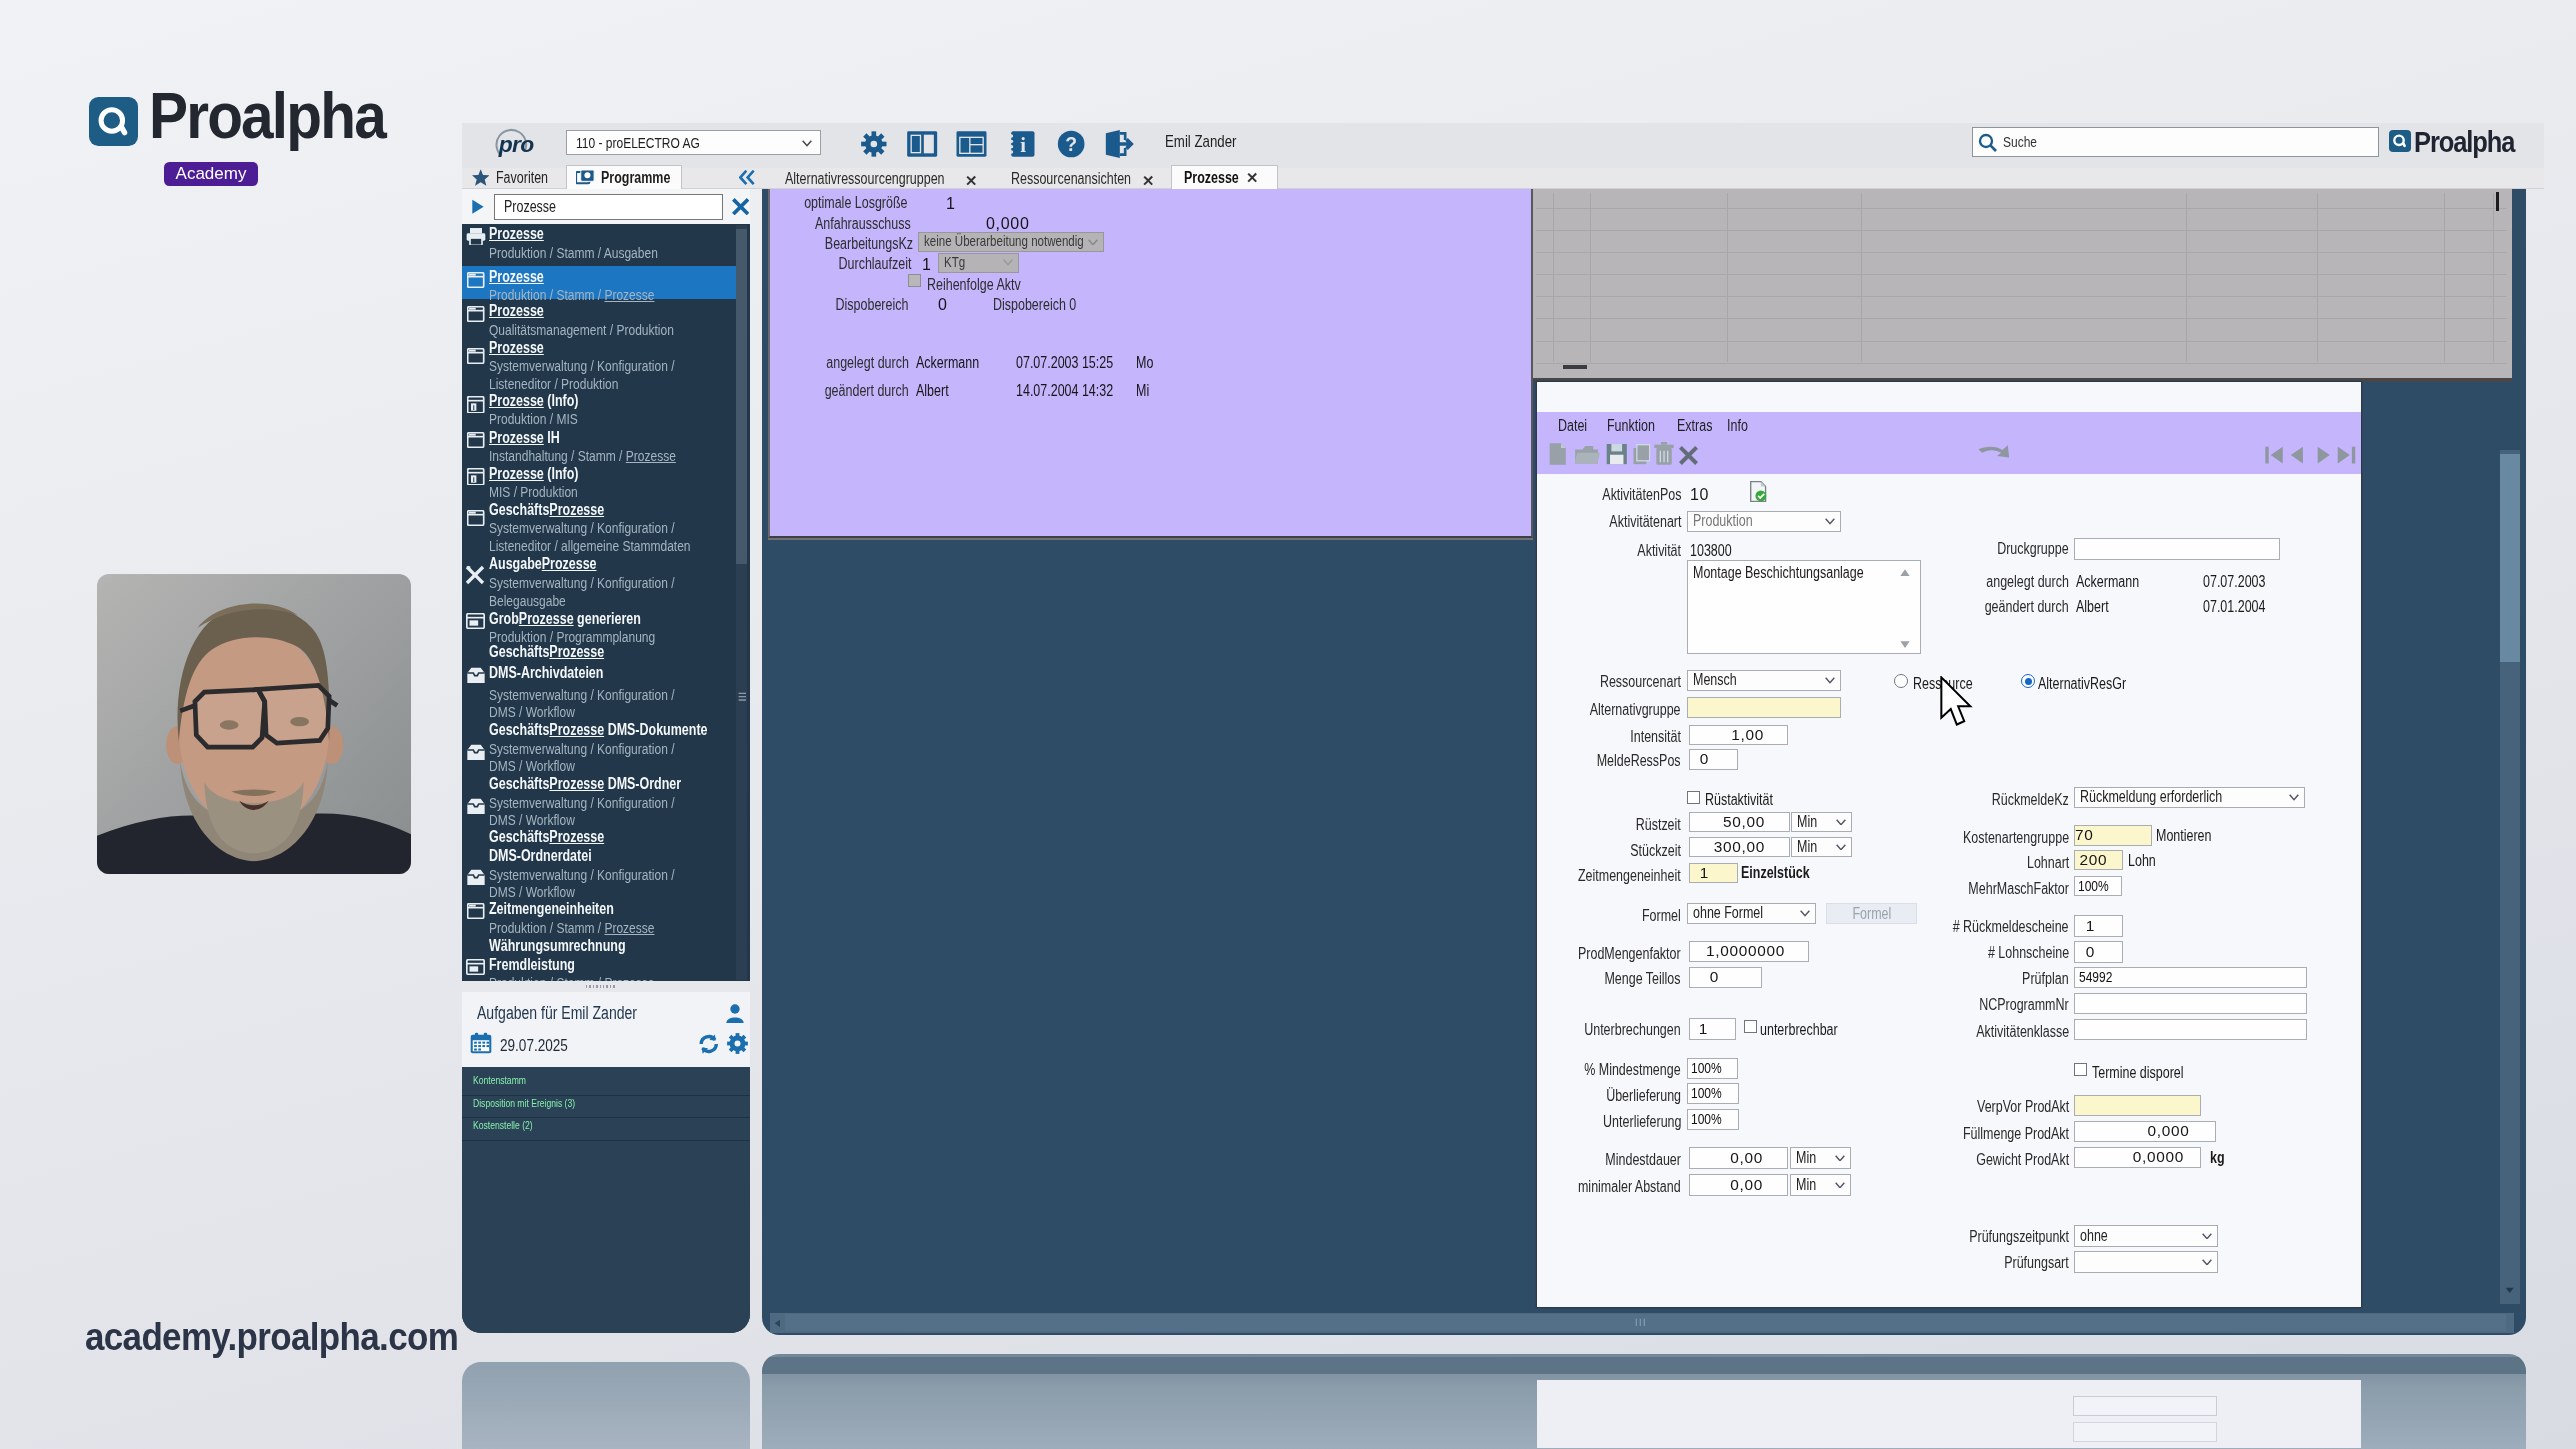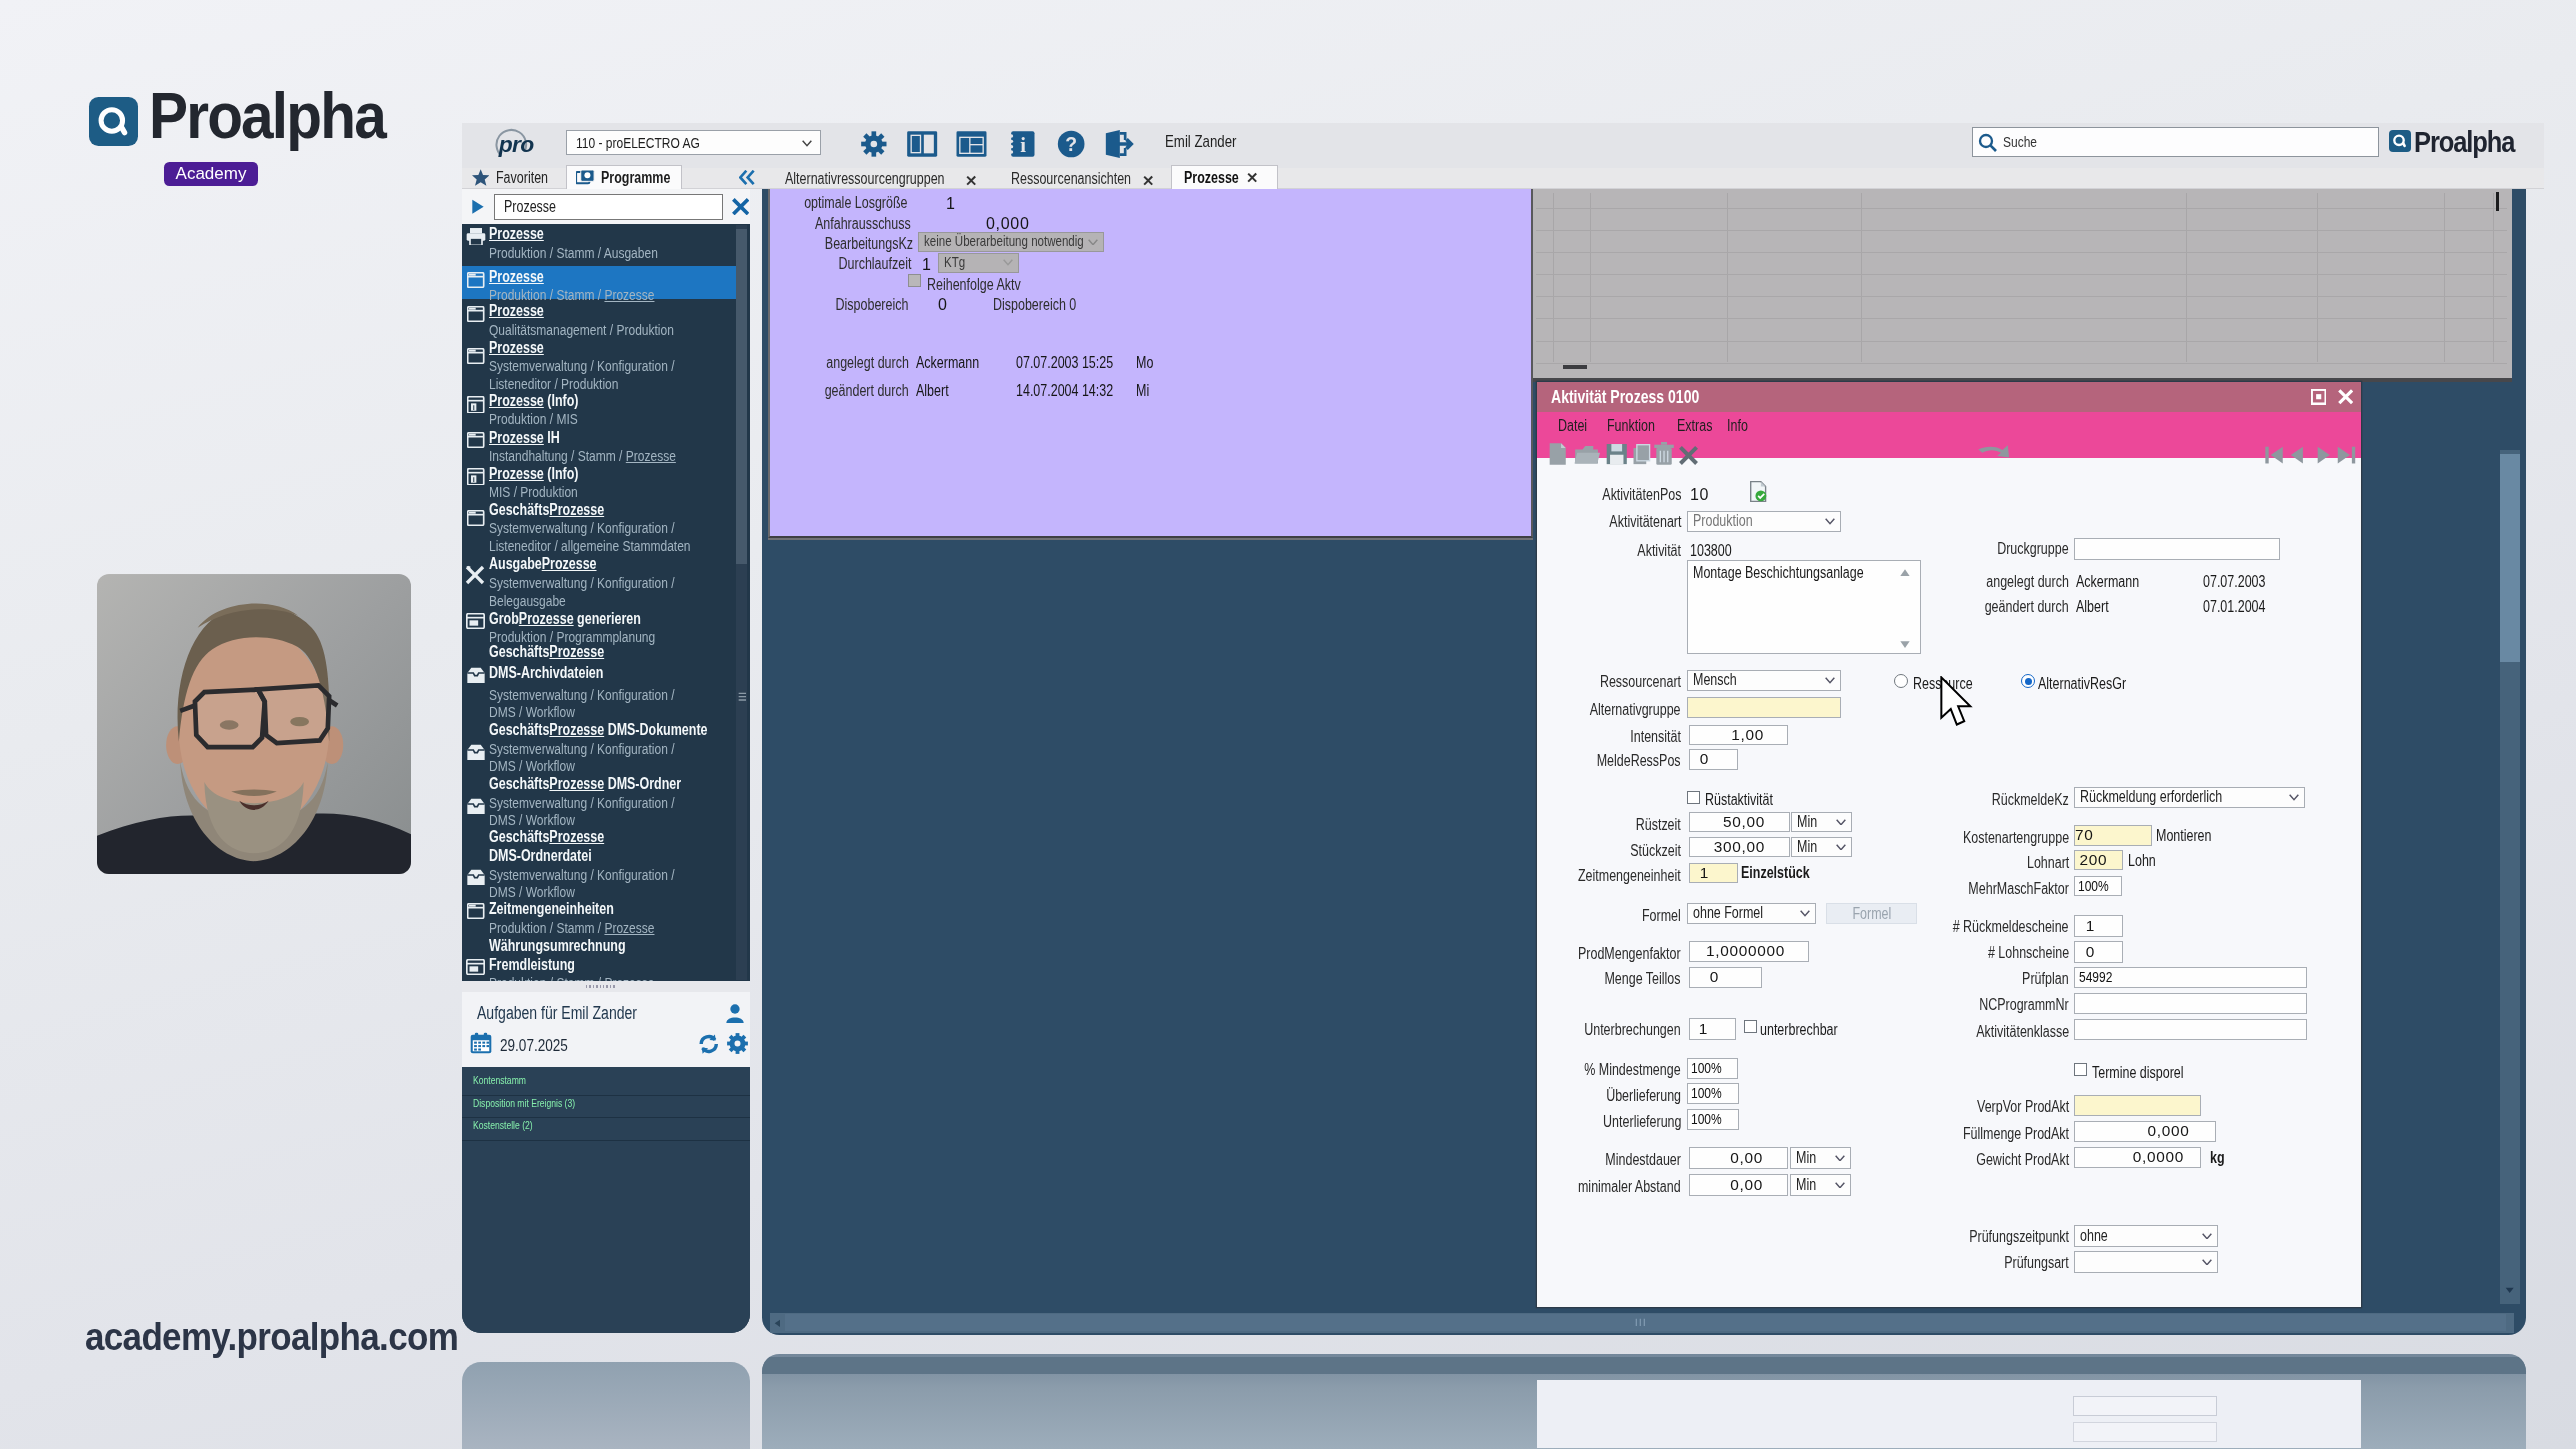--- a/index.html
+++ b/index.html
@@ -27,21 +27,21 @@
 #mainwin{left:762px;top:189px;width:1764px;height:1146px;background:#2e4c66;border-radius:0 0 17.4px 17.4px;overflow:hidden}
 #grayp{position:absolute;left:6px;top:0px;width:765px;height:349px;background:#c4b5fd;border-left:2px solid #6a6a6e;border-right:2px solid #58585c;border-bottom:2px solid #3f3f43;box-shadow:0 2px 0 #717175}
 #grid{position:absolute;left:771px;top:0px;width:979px;height:193px;background:#b7b5b7;border-bottom:4px solid #47474b}
 .glab{position:absolute;color:#2d2d2d;font-size:16px;text-align:right;white-space:nowrap}
 .gval{position:absolute;color:#161616;font-size:16px;white-space:nowrap}
 .gdd{position:absolute;background:#b5b3b5;border:1.3px solid #98989a;font-size:14.8px;color:#3a3a3a;white-space:nowrap}
 #vsb{position:absolute;left:1738px;top:261px;width:20px;height:854px;background:#46637b}
 #hsb{position:absolute;left:8px;top:1124px;width:1744px;height:19.5px;background:#4e6a82}
 #dlg{left:1537px;top:382px;width:824px;height:925px;background:#f7f8fb;box-shadow:0 0 0 1.3px #2c3b49}
 #dtitle{position:absolute;left:0;top:0;width:824px;height:30px;background:#b5647c;color:#fff;font-size:18px;font-weight:bold}
-#dmenu{position:absolute;left:0;top:30px;width:824px;height:46px;background:#ec4899;color:#1f1f1f;font-size:16px}
+#dmenu{position:absolute;left:0;top:30px;width:824px;height:62px;background:#c4b5fd;color:#1f1f1f;font-size:16px}
 .lbL{position:absolute;left:0px;width:144px;text-align:right;font-size:16px;color:#2a2a2a;white-space:nowrap}
 .lbR{position:absolute;left:322px;width:210px;text-align:right;font-size:16px;color:#2a2a2a;white-space:nowrap}
 .in{position:absolute;background:#fefefe;border:0.7px solid #a9aeb5;font-size:15.4px;color:#111;white-space:nowrap}
 .yin{background:#fcf6cd !important}
 .num{text-align:right;font-size:15.4px;letter-spacing:0.7px;color:#161616}
 .dd{position:absolute;background:#fdfdfd;border:0.7px solid #a8adb4;font-size:16px;color:#222;white-space:nowrap}
 .cb{position:absolute;width:12.7px;height:12.7px;background:#fff;border:1.3px solid #6e757d}
 .ft{position:absolute;font-size:16px;color:#1a1a1a;white-space:nowrap}
 #refl-nav{left:462px;top:1362px;width:288px;height:87px;background:linear-gradient(#90a1b0,#a9b4c1);border-radius:19px 19px 0 0}
 #refl-win{left:762px;top:1354px;width:1764px;height:95px;background:linear-gradient(#73879a,#8b9cab 35%,#9dadbb);border-radius:17.4px 17.4px 0 0;overflow:hidden}
@@ -436,28 +436,20 @@
     <svg style="position:absolute;left:4px;top:6px" width="6.7" height="8.7" viewBox="0 0 10 13">
         <path d="M9 1 L1 6.5 L9 12 Z" fill="#2a4459"></path>
       </svg>
     <div style="position:absolute;left:14.8px;top:1.3px;width:1721px;height:17px;background:#547089"></div>
     <svg style="position:absolute;left:865px;top:5.4px" width="10.7" height="8.7" viewBox="0 0 16 13">
         <path d="M2 1 V12 M8 1 V12 M14 1 V12" stroke="#7d97ae" stroke-width="2"></path>
       </svg>
   </div>
 </div>
 <div class="abs" id="dlg">
-    <div id="dtitle"><span class="sx" style="margin-left:14px;margin-top:4.7px">Aktivität Prozess 0100</span>
-<svg style="position:absolute;right:35px;top:7.4px" width="15.4" height="15.4" viewBox="0 0 24 24">
-        <rect x="1" y="1" width="22" height="22" fill="none" stroke="#fff" stroke-width="4"></rect>
-        <rect x="8" y="8" width="8" height="8" fill="#fff"></rect>
-      </svg>
-<svg style="position:absolute;right:8px;top:7.4px" width="15.4" height="15.4" viewBox="0 0 24 24">
-        <path d="M2 2 L22 22 M22 2 L2 22" stroke="#fff" stroke-width="5"></path>
-      </svg></div>
     <div id="dmenu">
 <span style="position:absolute;left:21px;top:4.7px"><span class="sx">Datei</span></span>
 <span style="position:absolute;left:70px;top:4.7px"><span class="sx">Funktion</span></span>
 <span style="position:absolute;left:140px;top:4.7px"><span class="sx">Extras</span></span>
 <span style="position:absolute;left:190px;top:4.7px"><span class="sx">Info</span></span>
 <g></g>
 <svg style="position:absolute;left:12px;top:30px" width="825" height="25.5" viewBox="0 0 1230 38">
 <g fill="#98a1a7">
           <path d="M1 2 h17 l7 7 v25 h-24 Z"></path>
           <path d="M18 2 l7 7 h-7 Z" fill="#c3ccd2"></path>

